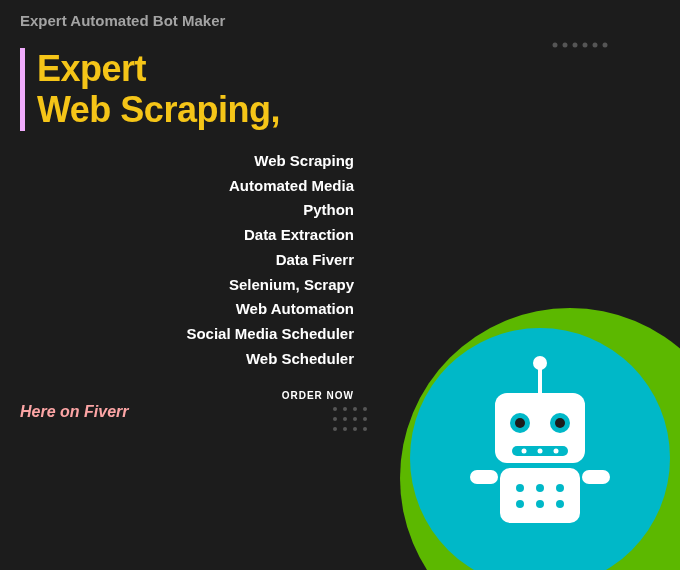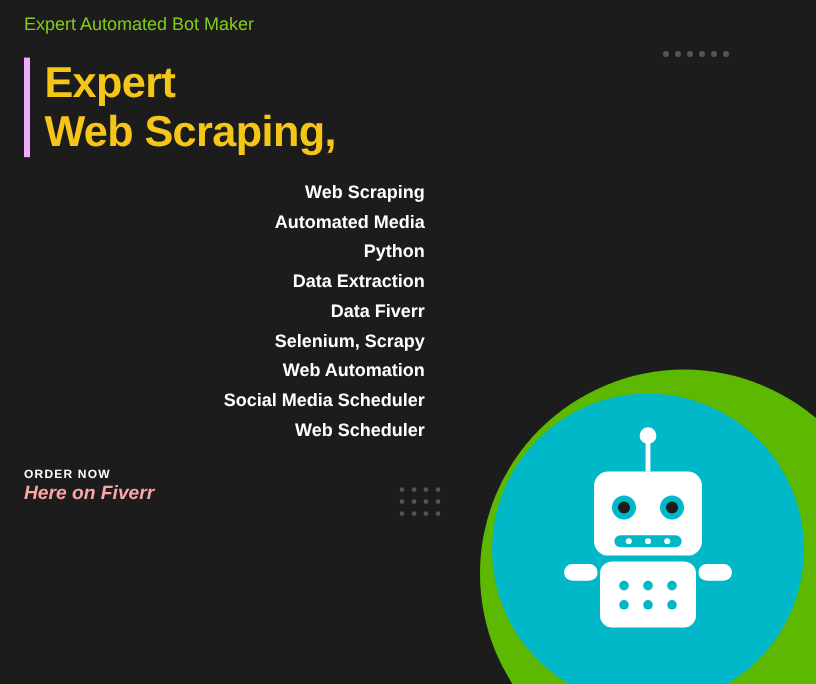--- a/index.html
+++ b/index.html
@@ -22,23 +22,23 @@
 
     
     .top-bar {
       background: #1c1c1c;
       padding: 12px 20px 10px 20px;
       position: relative;
       z-index: 10;
     }
 
     .top-title {
-      color: #84cc16;
+      color: #a3a3a3;
       font-size: 15px;
-      font-weight: 400;
+      font-weight: 700;
     }
 
     
     .dot-grid-top {
       position: absolute;
       top: 10px;
       right: 40px;
       z-index: 5;
     }
 
@@ -99,20 +99,21 @@
       margin-top: 4px;
     }
 
     .order-label {
       color: #ffffff;
       font-size: 10px;
       font-weight: 600;
       text-transform: uppercase;
       letter-spacing: 1px;
       margin-bottom: 2px;
+      text-align: right;
     }
 
     .order-link {
       color: #fca5a5;
       font-size: 16px;
       font-weight: 900;
       text-decoration: none;
       font-style: italic;
     }
 

